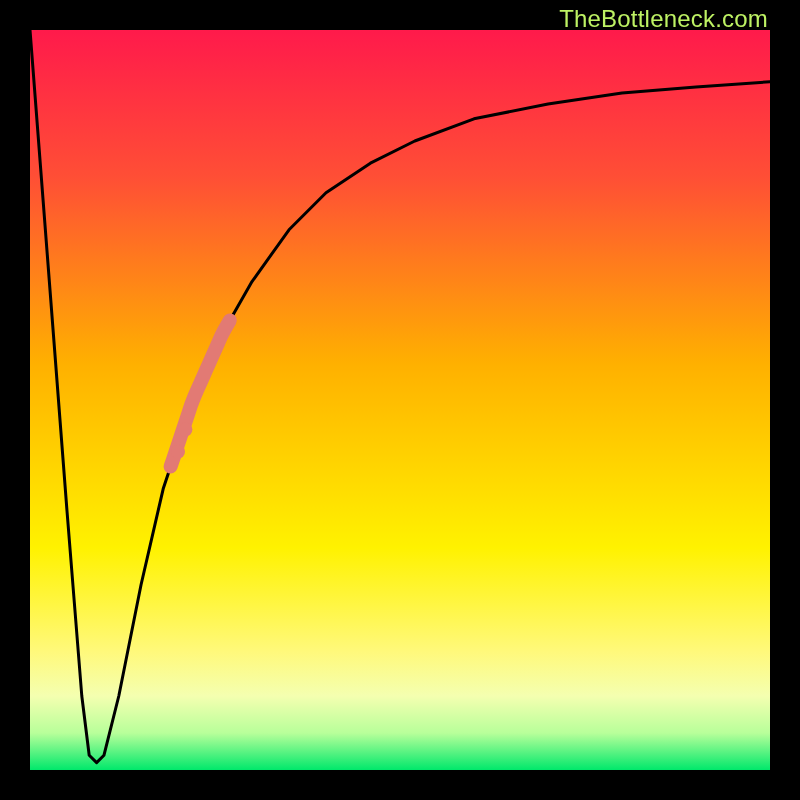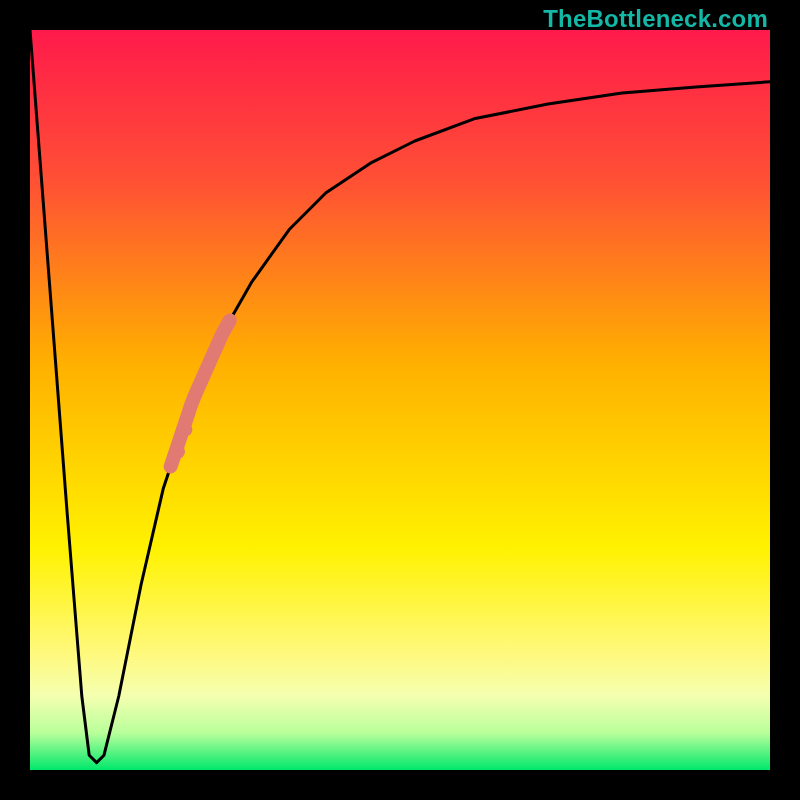--- a/index.html
+++ b/index.html
@@ -26,22 +26,22 @@
   .gradient {
     position: absolute;
     inset: 0;
   }
   .watermark {
     position: absolute;
     top: 5px;
     right: 32px;
     font-family: Arial, Helvetica, sans-serif;
     font-size: 24px;
-    font-weight: 700;
-    color: #14b8a6;
+    font-weight: 400;
+    color: #bef264;
     letter-spacing: 0.2px;
   }
   svg {
     position: absolute;
     inset: 0;
   }
 </style>
 </head>
 <body>
 

